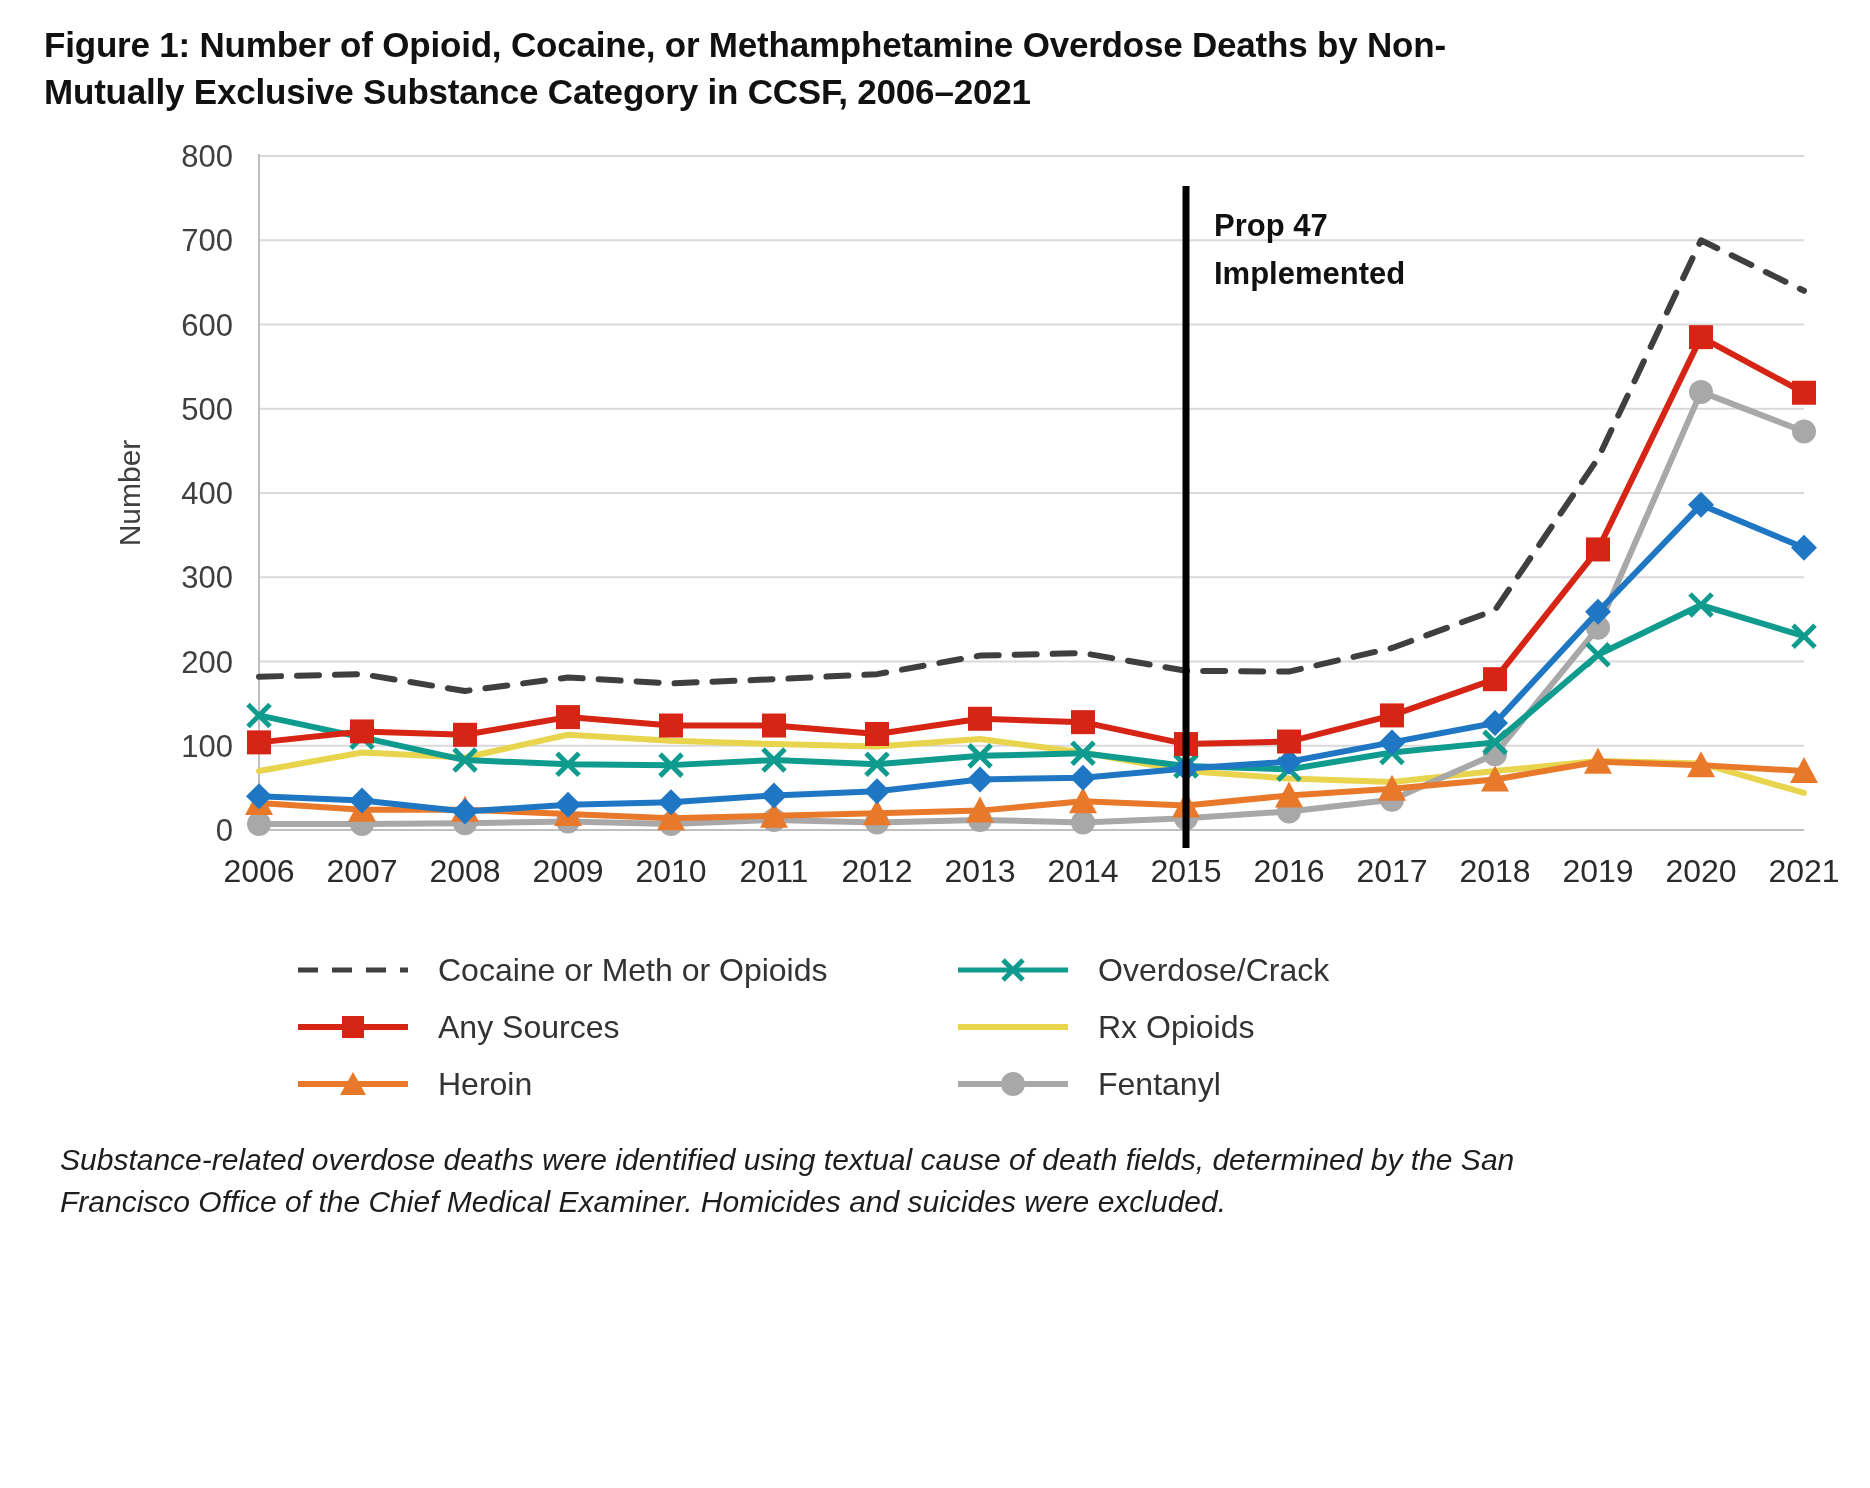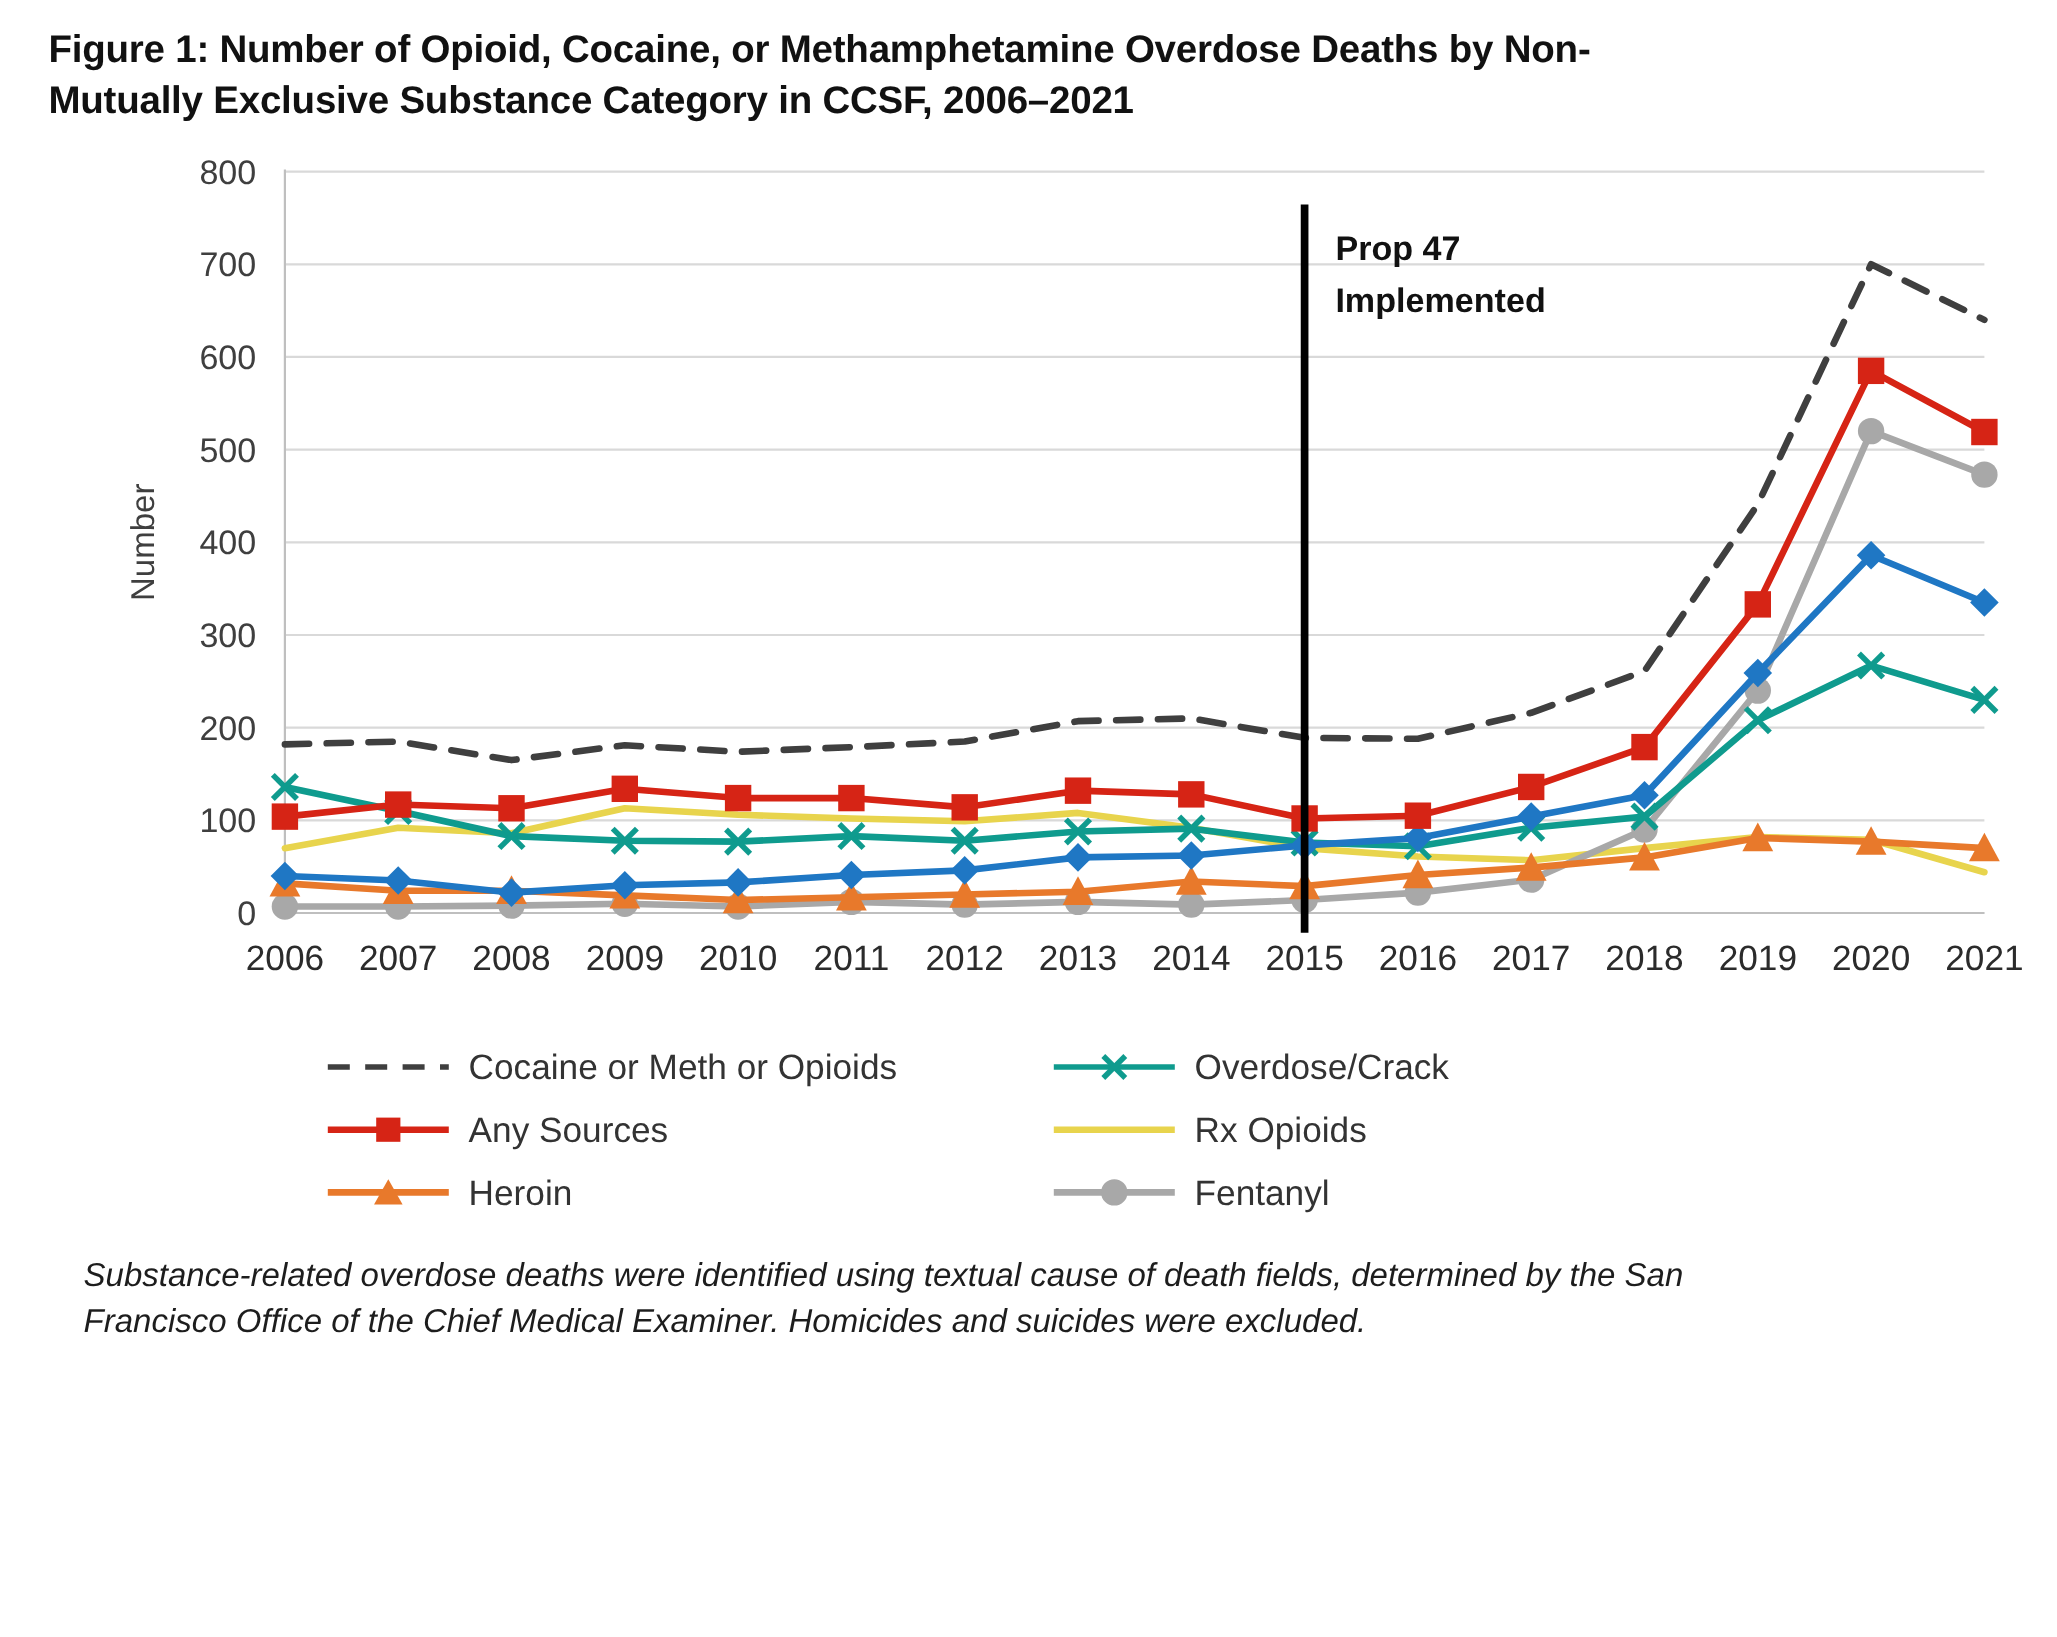--- a/index.html
+++ b/index.html
@@ -64,35 +64,35 @@
     margin-left: 250px;
     width: 1420px;
     display: grid;
     grid-template-columns: 660px 620px;
     grid-auto-rows: 57px;
     align-items: center;
   }
   .legend-item {
     display: flex;
     align-items: center;
-    gap: 14px;
+    gap: 26px;
   }
   .legend-label {
     font-size: 32px;
     color: #333333;
     white-space: nowrap;
   }
   .legend-swatch {
     width: 118px;
     height: 30px;
     flex: 0 0 118px;
   }
   .notes {
     margin-top: 26px;
-    margin-left: 32px;
+    margin-left: 16px;
     max-width: 1760px;
   }
   .note {
     font-size: 30px;
     font-style: italic;
     line-height: 1.42;
     color: #1d1d1d;
     margin-bottom: 22px;
   }
 </style>

